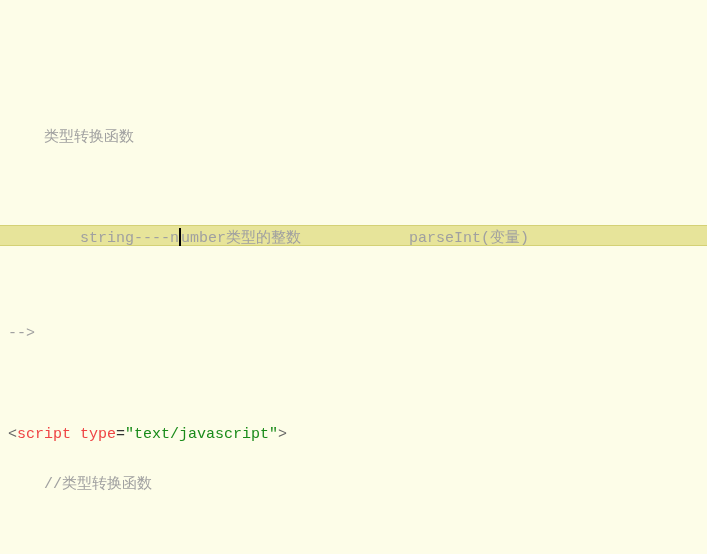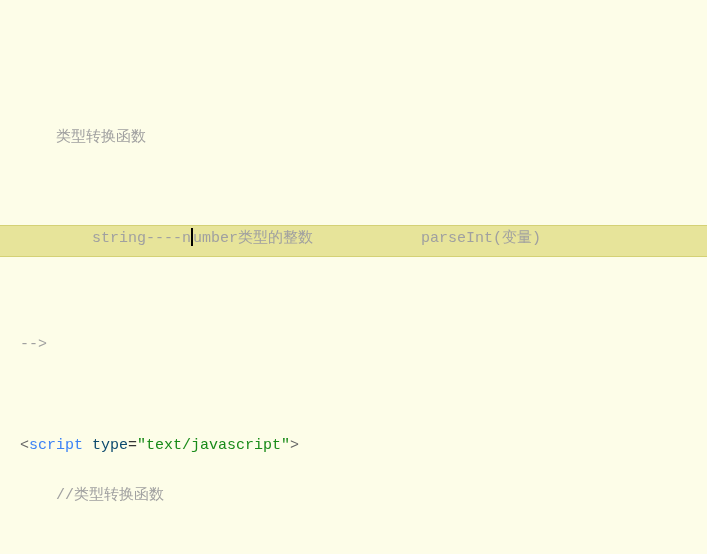--- a/index.html
+++ b/index.html
@@ -10,45 +10,45 @@
     font-size: 15px;
     line-height: 1.67;
     color: #333;
     white-space: pre;
     overflow: hidden;
   }
   .editor {
     position: relative;
   }
   .line {
-    padding: 0 20px;
+    padding: 0 8px;
     height: 25px;
     box-sizing: border-box;
   }
   .current-line {
     background: #e7e49a;
     position: relative;
     border-top: 1px solid #d4d175;
     border-bottom: 1px solid #d4d175;
-    height: 32px;
+    height: 21px;
   }
   .caret {
     display: inline-block;
     width: 2px;
     height: 18px;
     background: #000;
     vertical-align: middle;
     position: relative;
     top: -1px;
   }
   .c-gray { color: #a0a0a0; }  
   .c-green { color: #198b19; }    
   .c-text { color: #333; }
-  .c-attr { color: #0c4a6e; }
-  .c-tag { color: #3b82f6; }
+  .c-attr { color: #ef4444; }
+  .c-tag { color: #ef4444; }
   .c-angle { color: #666; }
 </style>
 </head>
 <body>
 
 
 
 <div class="editor">
 <div class="line">    <span class="c-gray">类型转换函数</span></div>
 <div class="line"> </div>

